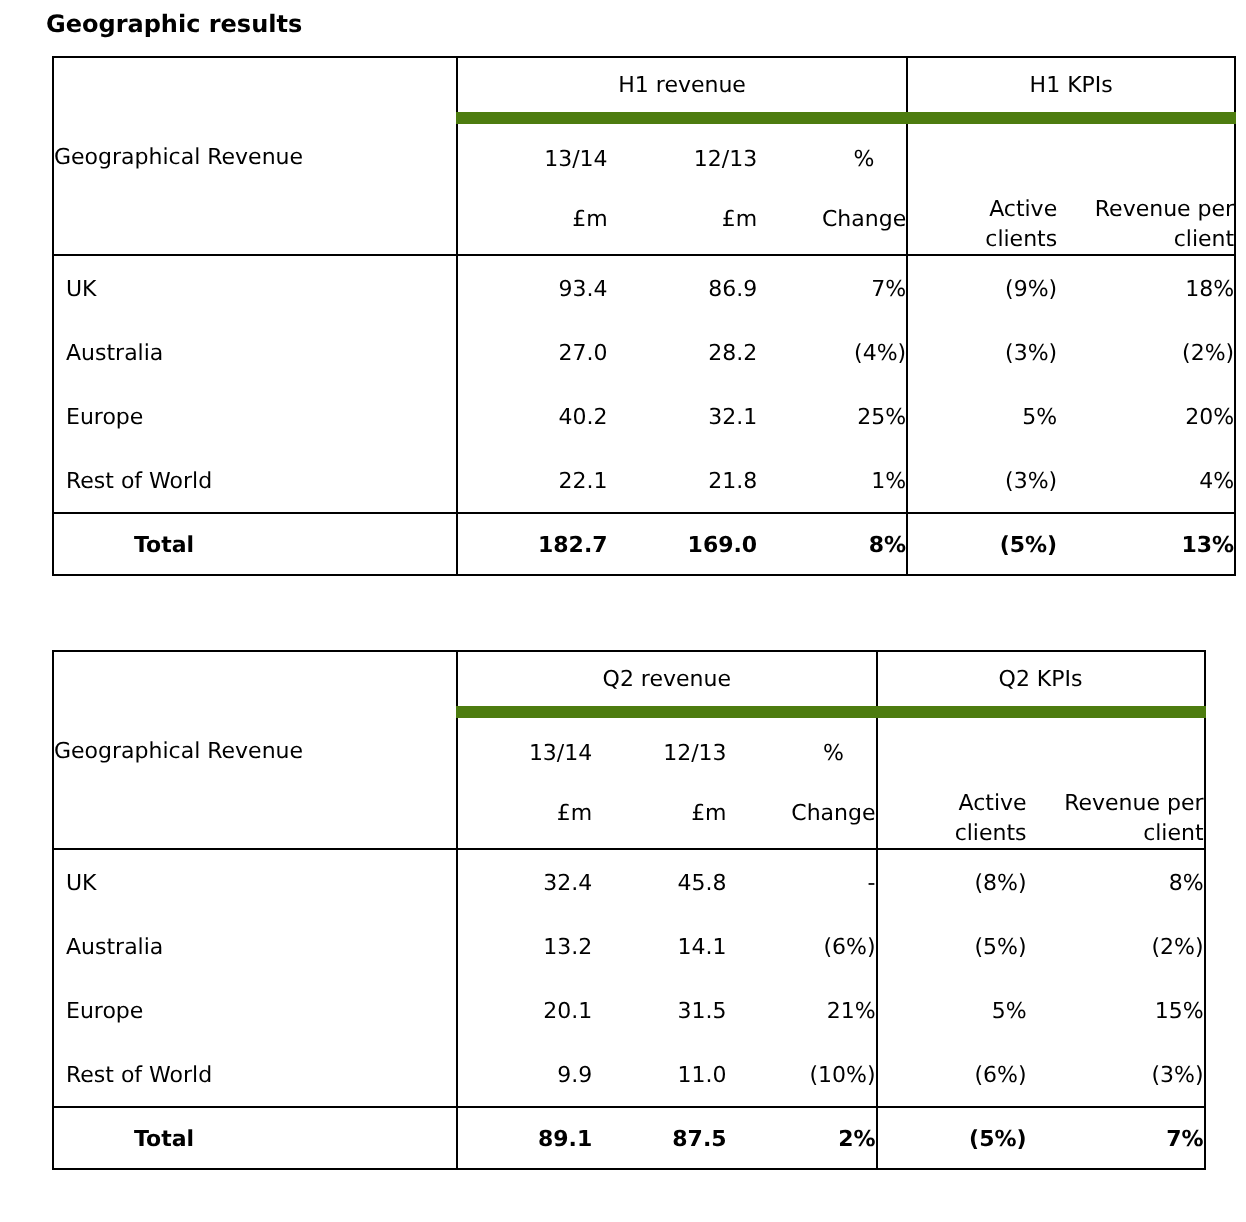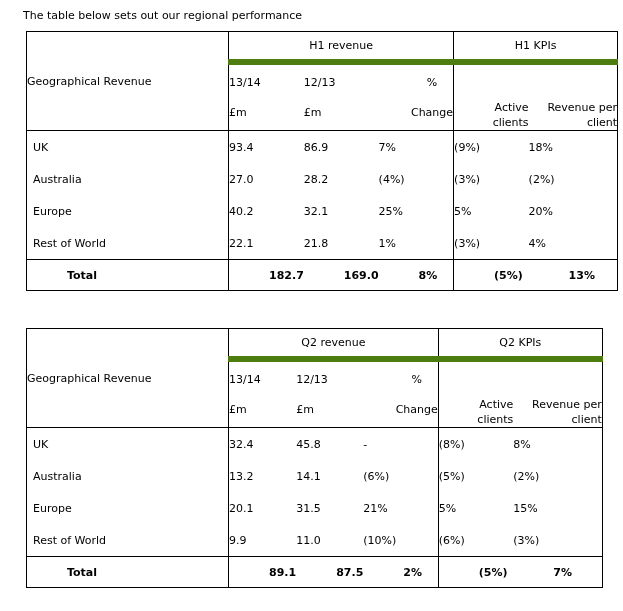--- a/index.html
+++ b/index.html
@@ -52,52 +52,52 @@
     border-bottom:1px solid #000;
     text-align:left;
     vertical-align:middle;
   }
   .sub-head {
     border-bottom:1px solid #000;
     height:65px;
     vertical-align:middle;
   }
   .stack span { display:block; line-height:30px; }
-  .c { text-align:left; }
+  .c { text-align:right; }
   .chg-head { text-align:right; padding-right:15px; }
   .istack { display:inline-block; text-align:center; vertical-align:middle; }
   .kpi-head {
     border-bottom:1px solid #000;
     vertical-align:bottom;
     text-align:right;
     padding-bottom:7px;
     line-height:15px;
   }
   .kpi-head span { display:block; }
 
   .geo-table td { height:32px; vertical-align:middle; }
   td.region { text-align:left; padding-left:6px; }
-  td.num { text-align:left; }
+  td.num { text-align:right; }
   .pr9  { padding-right:9px; }
   .pr15 { padding-right:15px; }
   .pr16 { padding-right:16px; }
 
   tr.total-row td {
     border-top:1px solid #000;
     font-weight:bold;
     height:30px;
     padding-left:40px;
   }
 </style>
 </head>
 <body>
 
 <div class="page">
 
-  <div class="subtitle">The table below sets out our regional performance</div>
+  <div class="title">Geographic results</div>
 
   <table class="geo-table t1">
     <colgroup>
       <col style="width:202px">
         <col style="width:54px">
         <col style="width:54px">
       <col style="width:75px">
         <col style="width:75px">
         <col style="width:89px">
     </colgroup>

